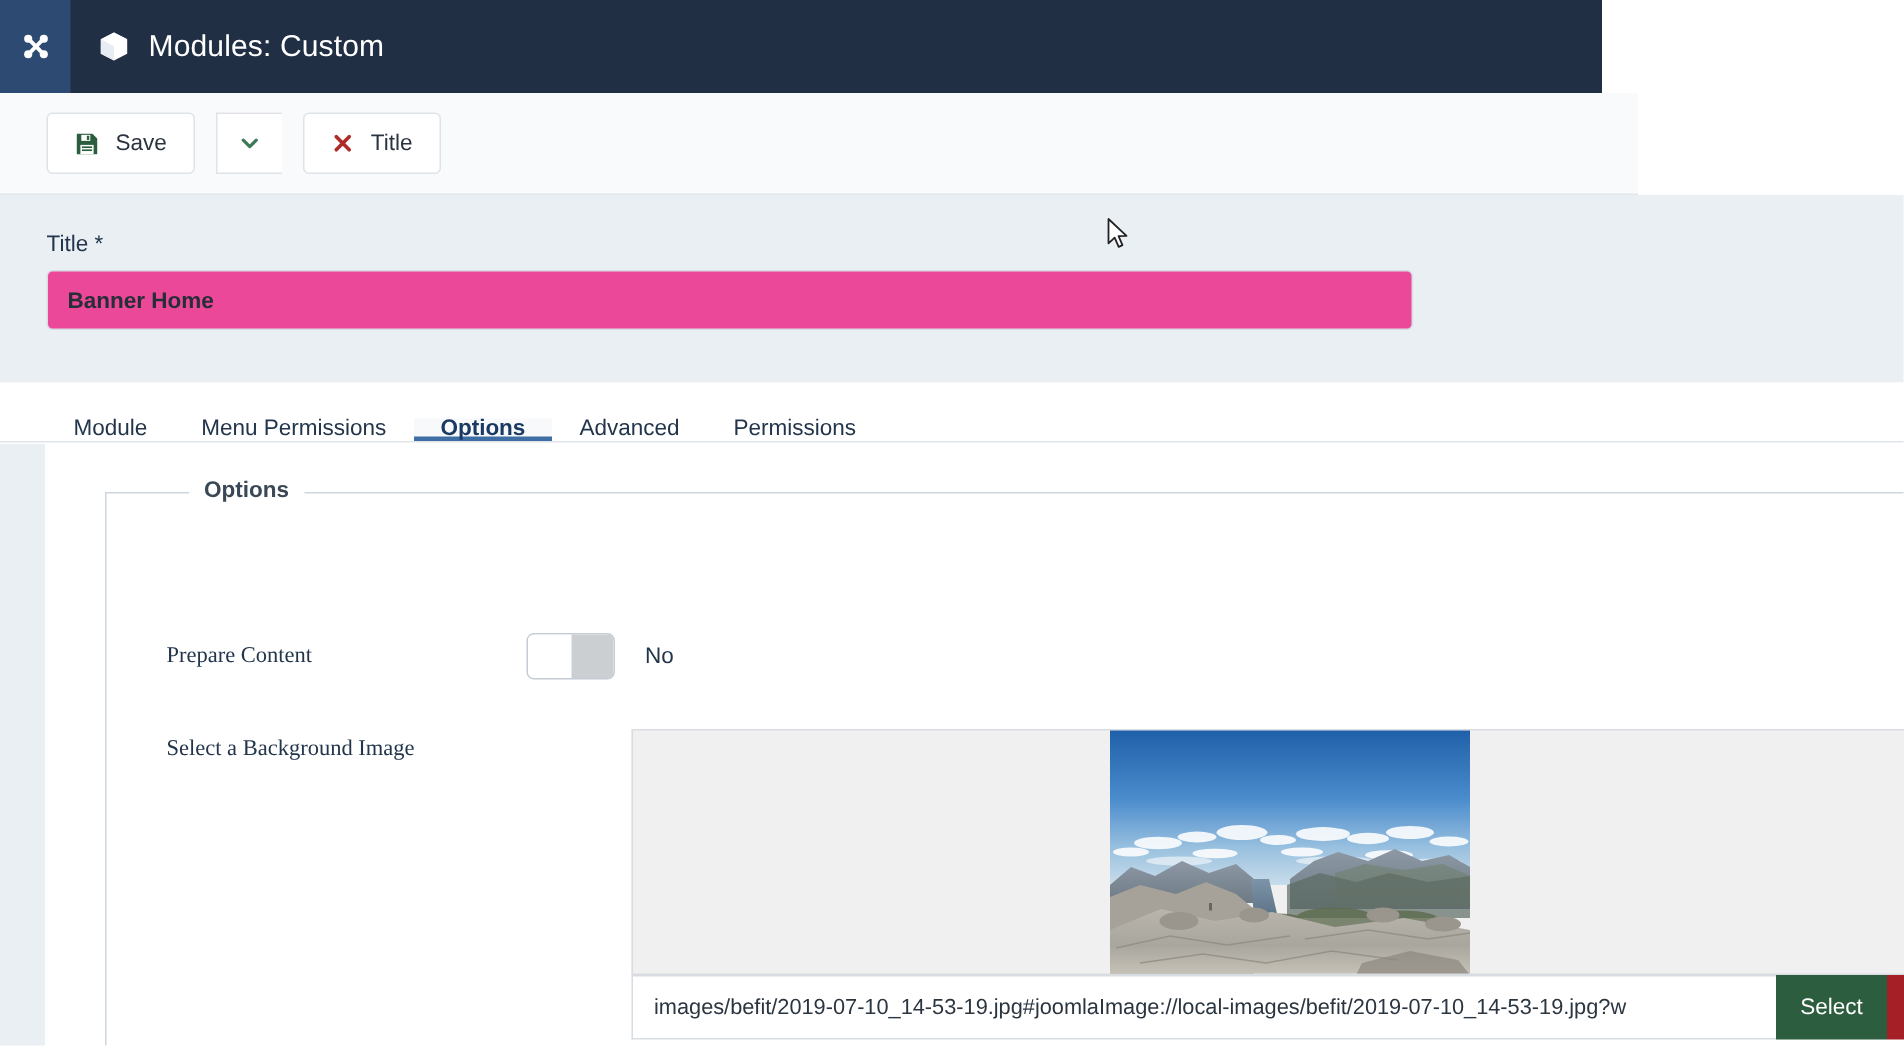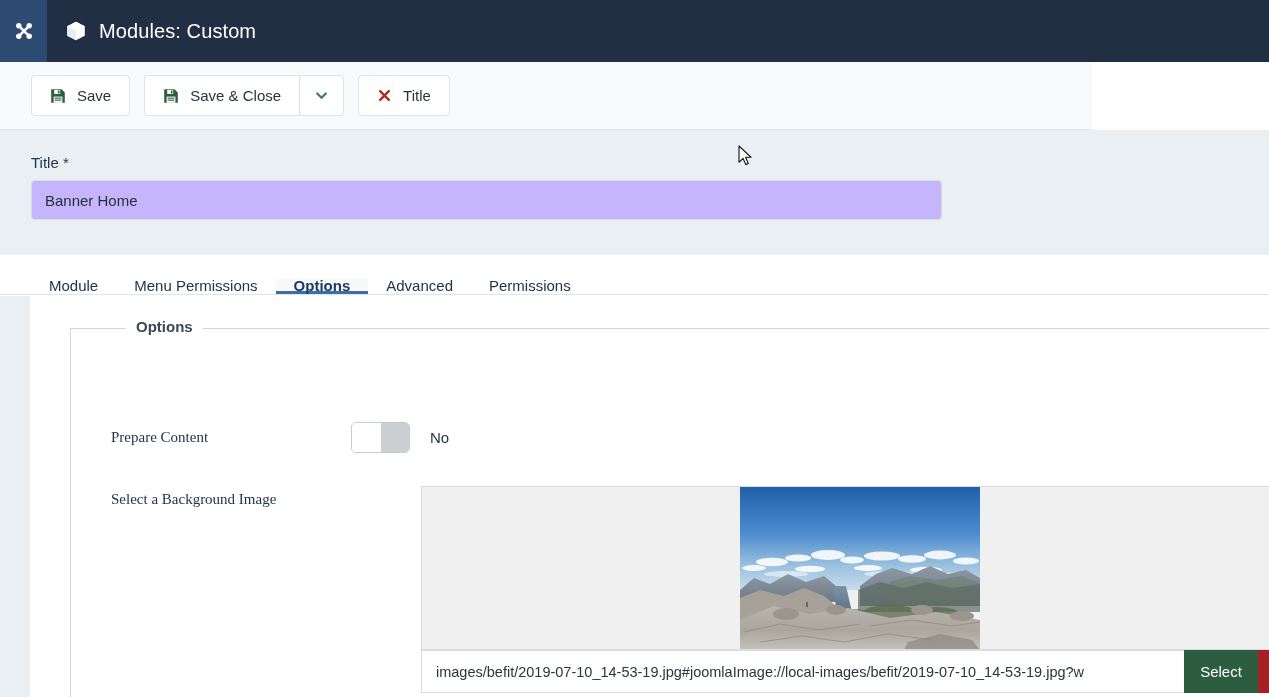--- a/index.html
+++ b/index.html
@@ -7,21 +7,21 @@
     margin: 0; padding: 0;
     width: 1269px; height: 697px;
     overflow: hidden;
     background: #ffffff;
     font-family: "Liberation Sans", sans-serif;
   }
 
   
   .topbar {
     position: absolute; top: 0; left: 0;
-    width: 1269px; height: 62px;
+    width: 1068px; height: 62px;
     background: #212f45;
     display: flex; align-items: center;
   }
   .brand-tile {
     width: 47px; height: 62px;
     background: #2d4a73;
     display: flex; align-items: center; justify-content: center;
     flex: 0 0 47px;
   }
   .brand-tile svg { display: block; }
@@ -79,28 +79,29 @@
     width: 1269px; height: 125px;
     background: #eaeff4;
   }
   .title-label {
     position: absolute; left: 31px; top: 24px;
     font-size: 15px; color: #22354b;
   }
   .title-input {
     position: absolute; left: 31px; top: 50px;
     width: 911px; height: 40px;
-    background: #c4b5fd;
+    background: #ec4899;
     border: 1px solid #d7dde3;
     border-radius: 4px;
     font-family: "Liberation Sans", sans-serif;
     font-size: 15px;
     color: #262f38;
     padding: 0 13px;
     outline: none;
+    font-weight: bold;
   }
 
   
   .tabs-strip {
     position: absolute; top: 255px; left: 0;
     width: 1269px; height: 40px;
     background: #ffffff;
     border-bottom: 1px solid #dfe4e9;
     display: flex; align-items: stretch;
     padding-left: 31px;
@@ -281,33 +282,20 @@
         <rect x="7.9" y="2.5" width="1.6" height="2.8" fill="#2c5d3f"></rect>
         <rect x="3.6" y="8.6" width="8.8" height="6.2" fill="#ffffff"></rect>
         <rect x="4.6" y="9.6" width="6.8" height="1.1" fill="#2c5d3f"></rect>
         <rect x="4.6" y="11.6" width="6.8" height="1.1" fill="#2c5d3f"></rect>
       </svg>
     </span>
     <span>Save</span>
   </button>
 
   <div class="btn-group">
-    <button class="tbtn">
-      <span class="ico">
-        <svg width="16" height="16" viewBox="0 0 16 16" fill="#2c5d3f">
-          <path d="M1.2 1.2 h10.4 L14.8 4.4 V14.8 H1.2 Z"></path>
-          <rect x="4.2" y="1.9" width="6" height="4" fill="#ffffff"></rect>
-          <rect x="7.9" y="2.5" width="1.6" height="2.8" fill="#2c5d3f"></rect>
-          <rect x="3.6" y="8.6" width="8.8" height="6.2" fill="#ffffff"></rect>
-          <rect x="4.6" y="9.6" width="6.8" height="1.1" fill="#2c5d3f"></rect>
-          <rect x="4.6" y="11.6" width="6.8" height="1.1" fill="#2c5d3f"></rect>
-        </svg>
-      </span>
-      <span>Save &amp; Close</span>
-    </button>
     <button class="tbtn caret">
       <span class="ico">
         <svg width="15" height="15" viewBox="0 0 16 16" fill="none" stroke="#3c7a57" stroke-width="2.3" stroke-linecap="round" stroke-linejoin="round">
           <path d="M3.4 5.8 L8 10.4 L12.6 5.8"></path>
         </svg>
       </span>
     </button>
   </div>
 
   <button class="tbtn">

